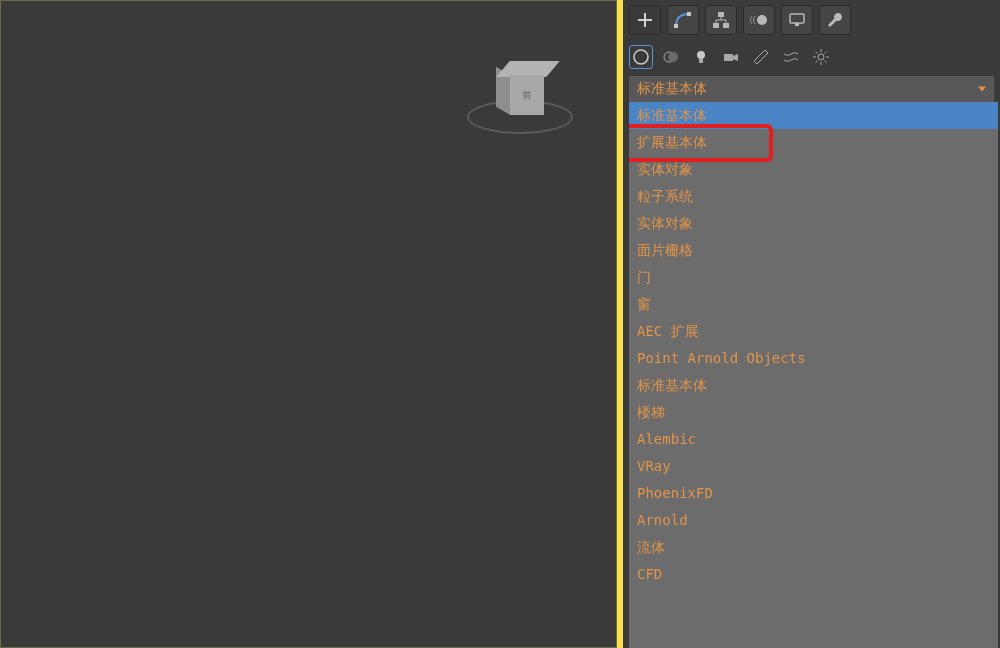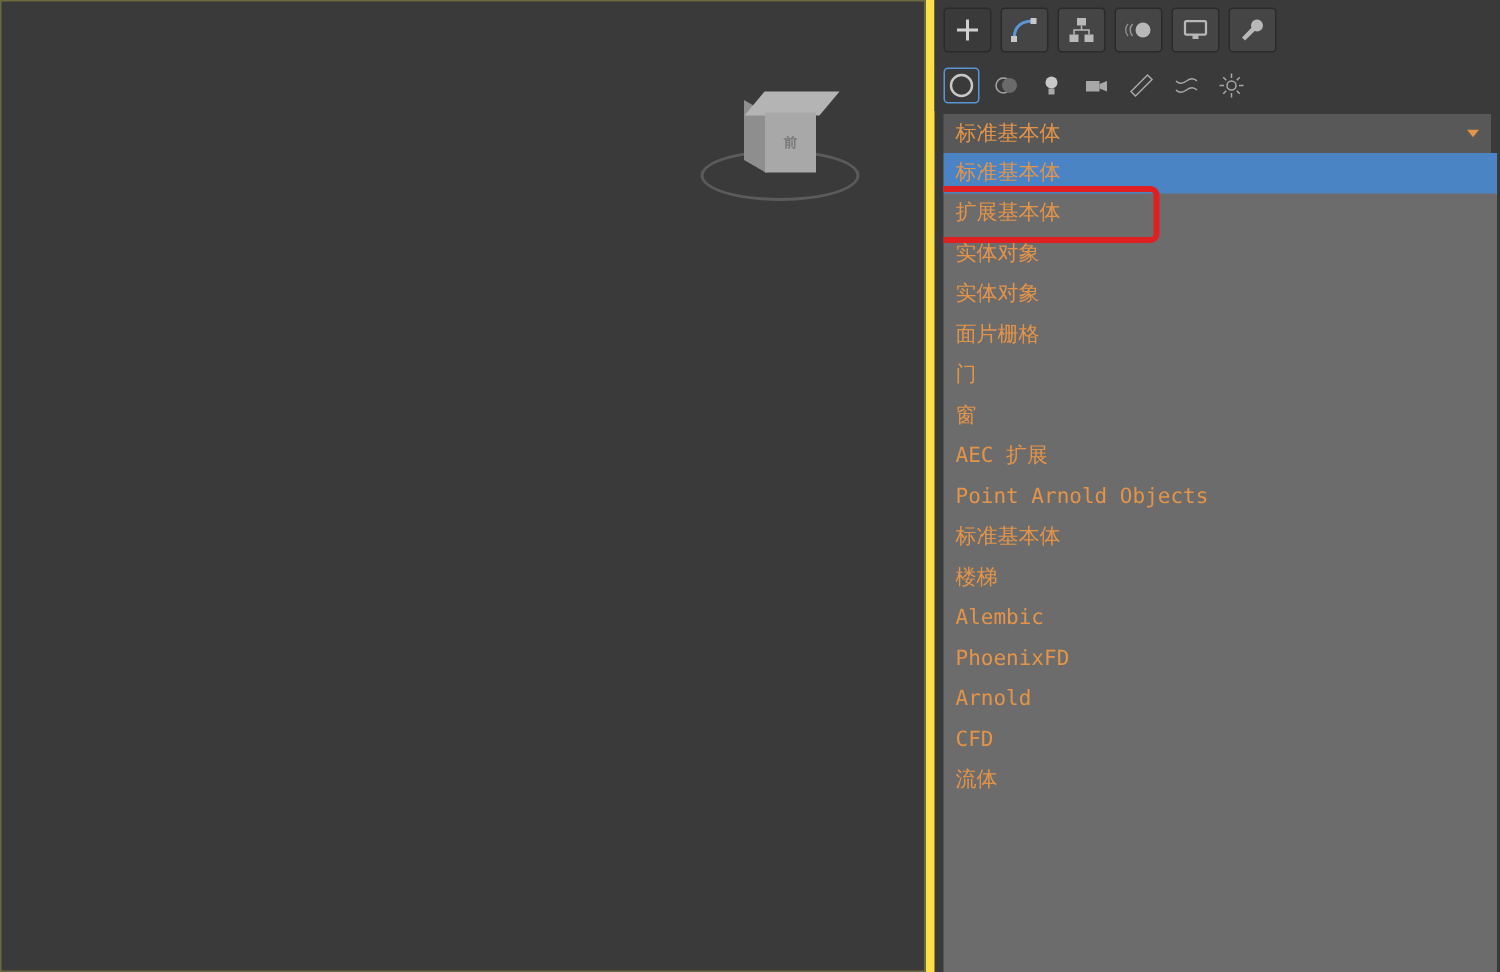--- a/index.html
+++ b/index.html
@@ -265,27 +265,29 @@
   <div class="dropdown-header">
     <span>标准基本体</span>
     <span class="dropdown-arrow"></span>
   </div>
 
   <div class="dropdown-list" id="dd-list">
     <div class="highlight-rect"></div>
   <div class="dd-item selected">标准基本体</div>
       <div class="dd-item">扩展基本体</div>
       <div class="dd-item">实体对象</div>
+      <div class="dd-item">粒子系统</div>
       <div class="dd-item">实体对象</div>
       <div class="dd-item">面片栅格</div>
       <div class="dd-item">门</div>
       <div class="dd-item">窗</div>
       <div class="dd-item">AEC 扩展</div>
       <div class="dd-item">Point Arnold Objects</div>
       <div class="dd-item">标准基本体</div>
       <div class="dd-item">楼梯</div>
       <div class="dd-item">Alembic</div>
+      <div class="dd-item">VRay</div>
       <div class="dd-item">PhoenixFD</div>
       <div class="dd-item">Arnold</div>
+      <div class="dd-item">流体</div>
       <div class="dd-item">CFD</div>
-      <div class="dd-item">流体</div>
     </div>
 </div>
 
 </body></html>

